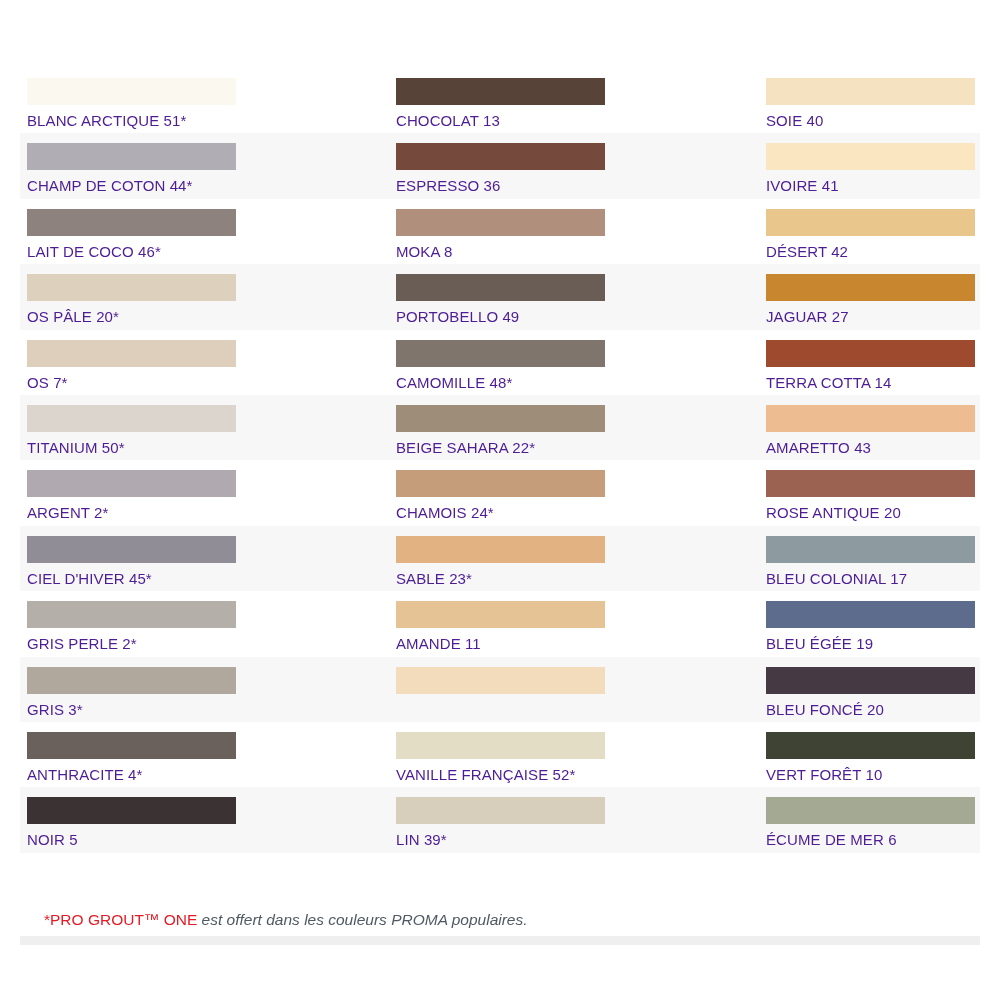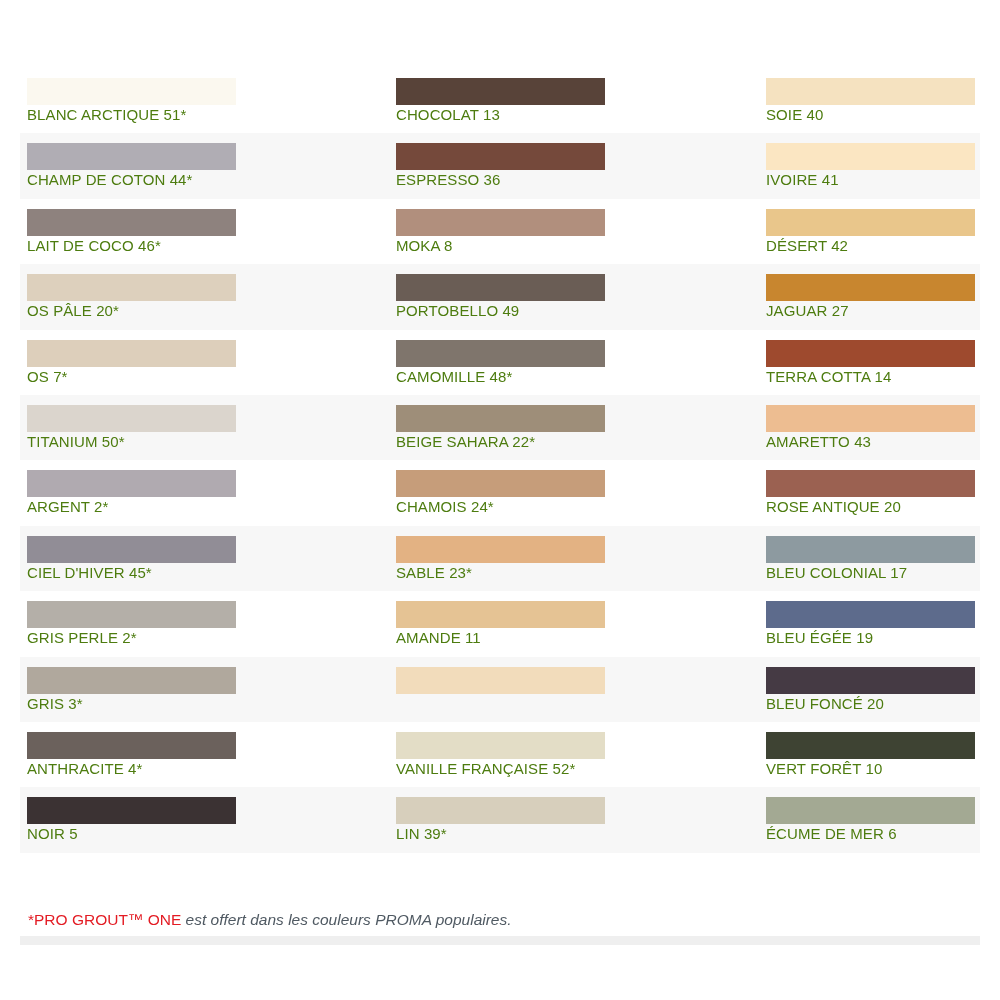--- a/index.html
+++ b/index.html
@@ -51,39 +51,39 @@
 
   .swatch-chip {
     height: 27px;
     width: 209px;
     display: block;
   }
   .swatch-cell.col3 .swatch-chip { width: 209px; }
 
   .swatch-label {
     display: block;
-    margin-top: 1px;
+    margin-top: 7px;
     font-size: 15px;
     line-height: 18px;
-    color: #4d7c0f;
+    color: #4c1d95;
     letter-spacing: 0.1px;
     white-space: nowrap;
   }
 
   #footer-note {
     position: absolute;
     left: 20px;
     top: 905px;
     width: 960px;
     height: 40px;
     background: #ffffff;
   }
   #footer-note .note-line {
     position: absolute;
-    left: 8px;
+    left: 24px;
     top: 5px;
     font-size: 15.5px;
     line-height: 20px;
     white-space: nowrap;
   }
   .note-red {
     color: #e31b23;
     font-style: normal;
     font-weight: 400;
   }

